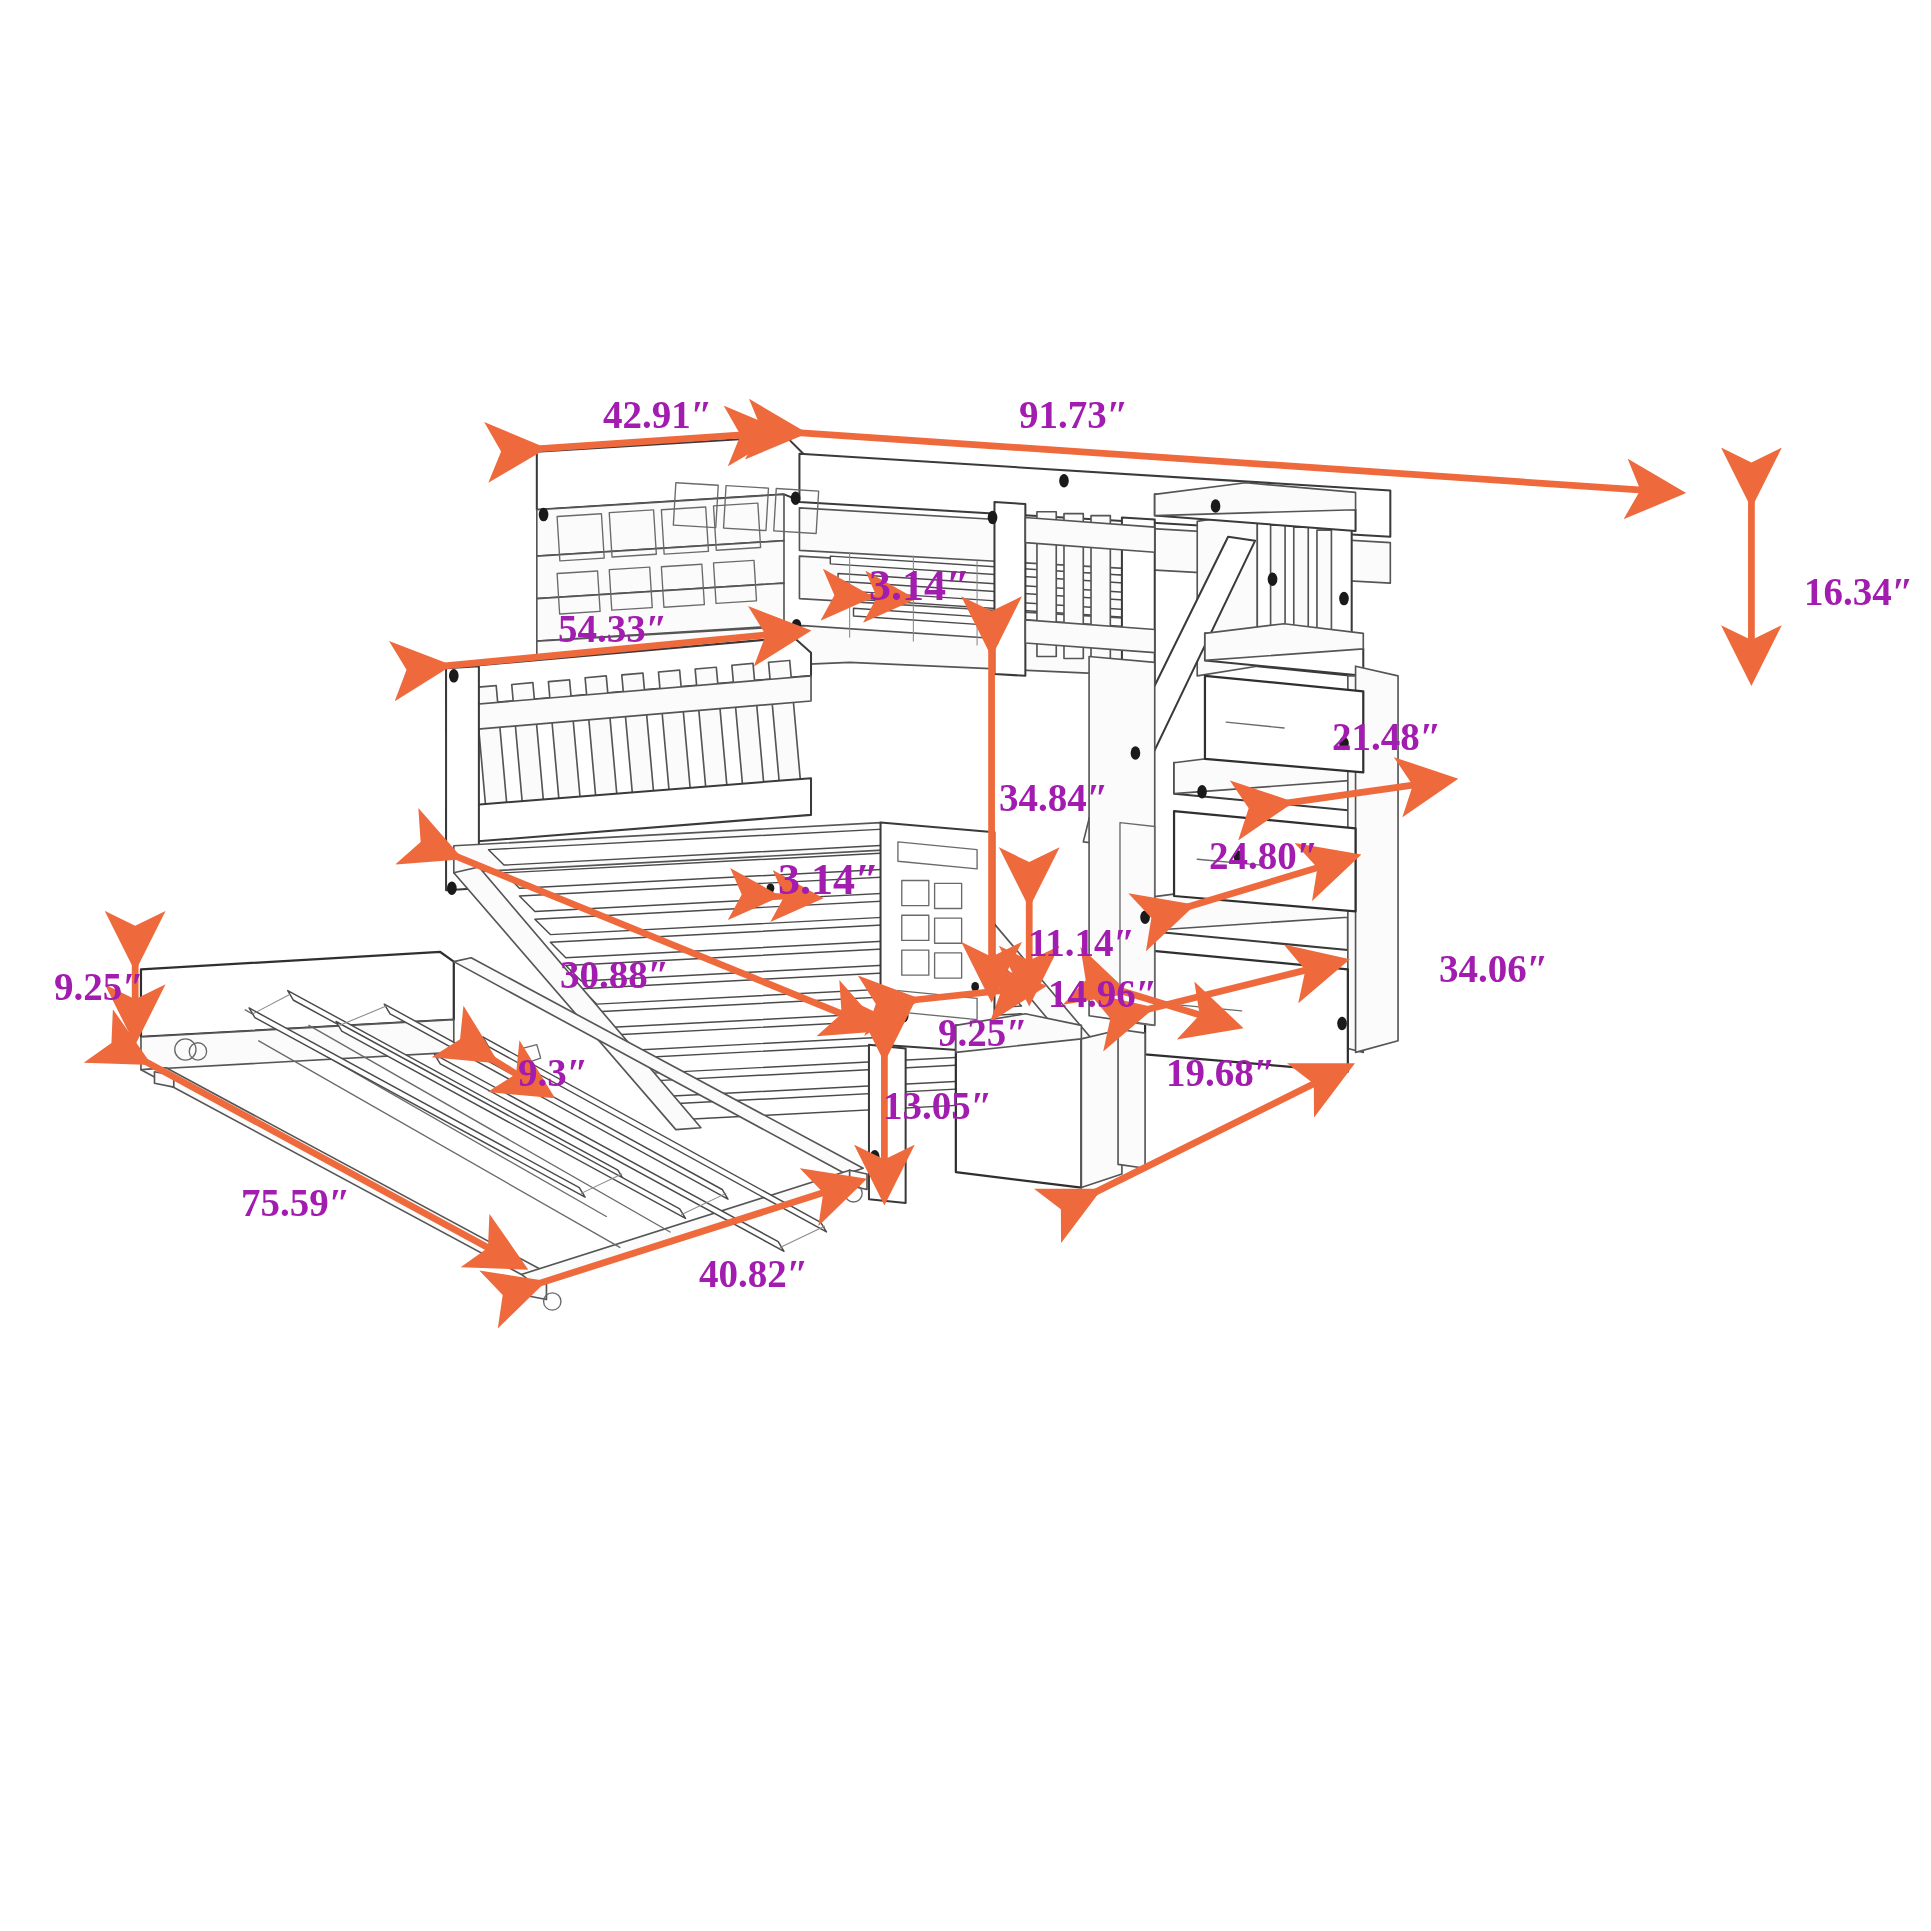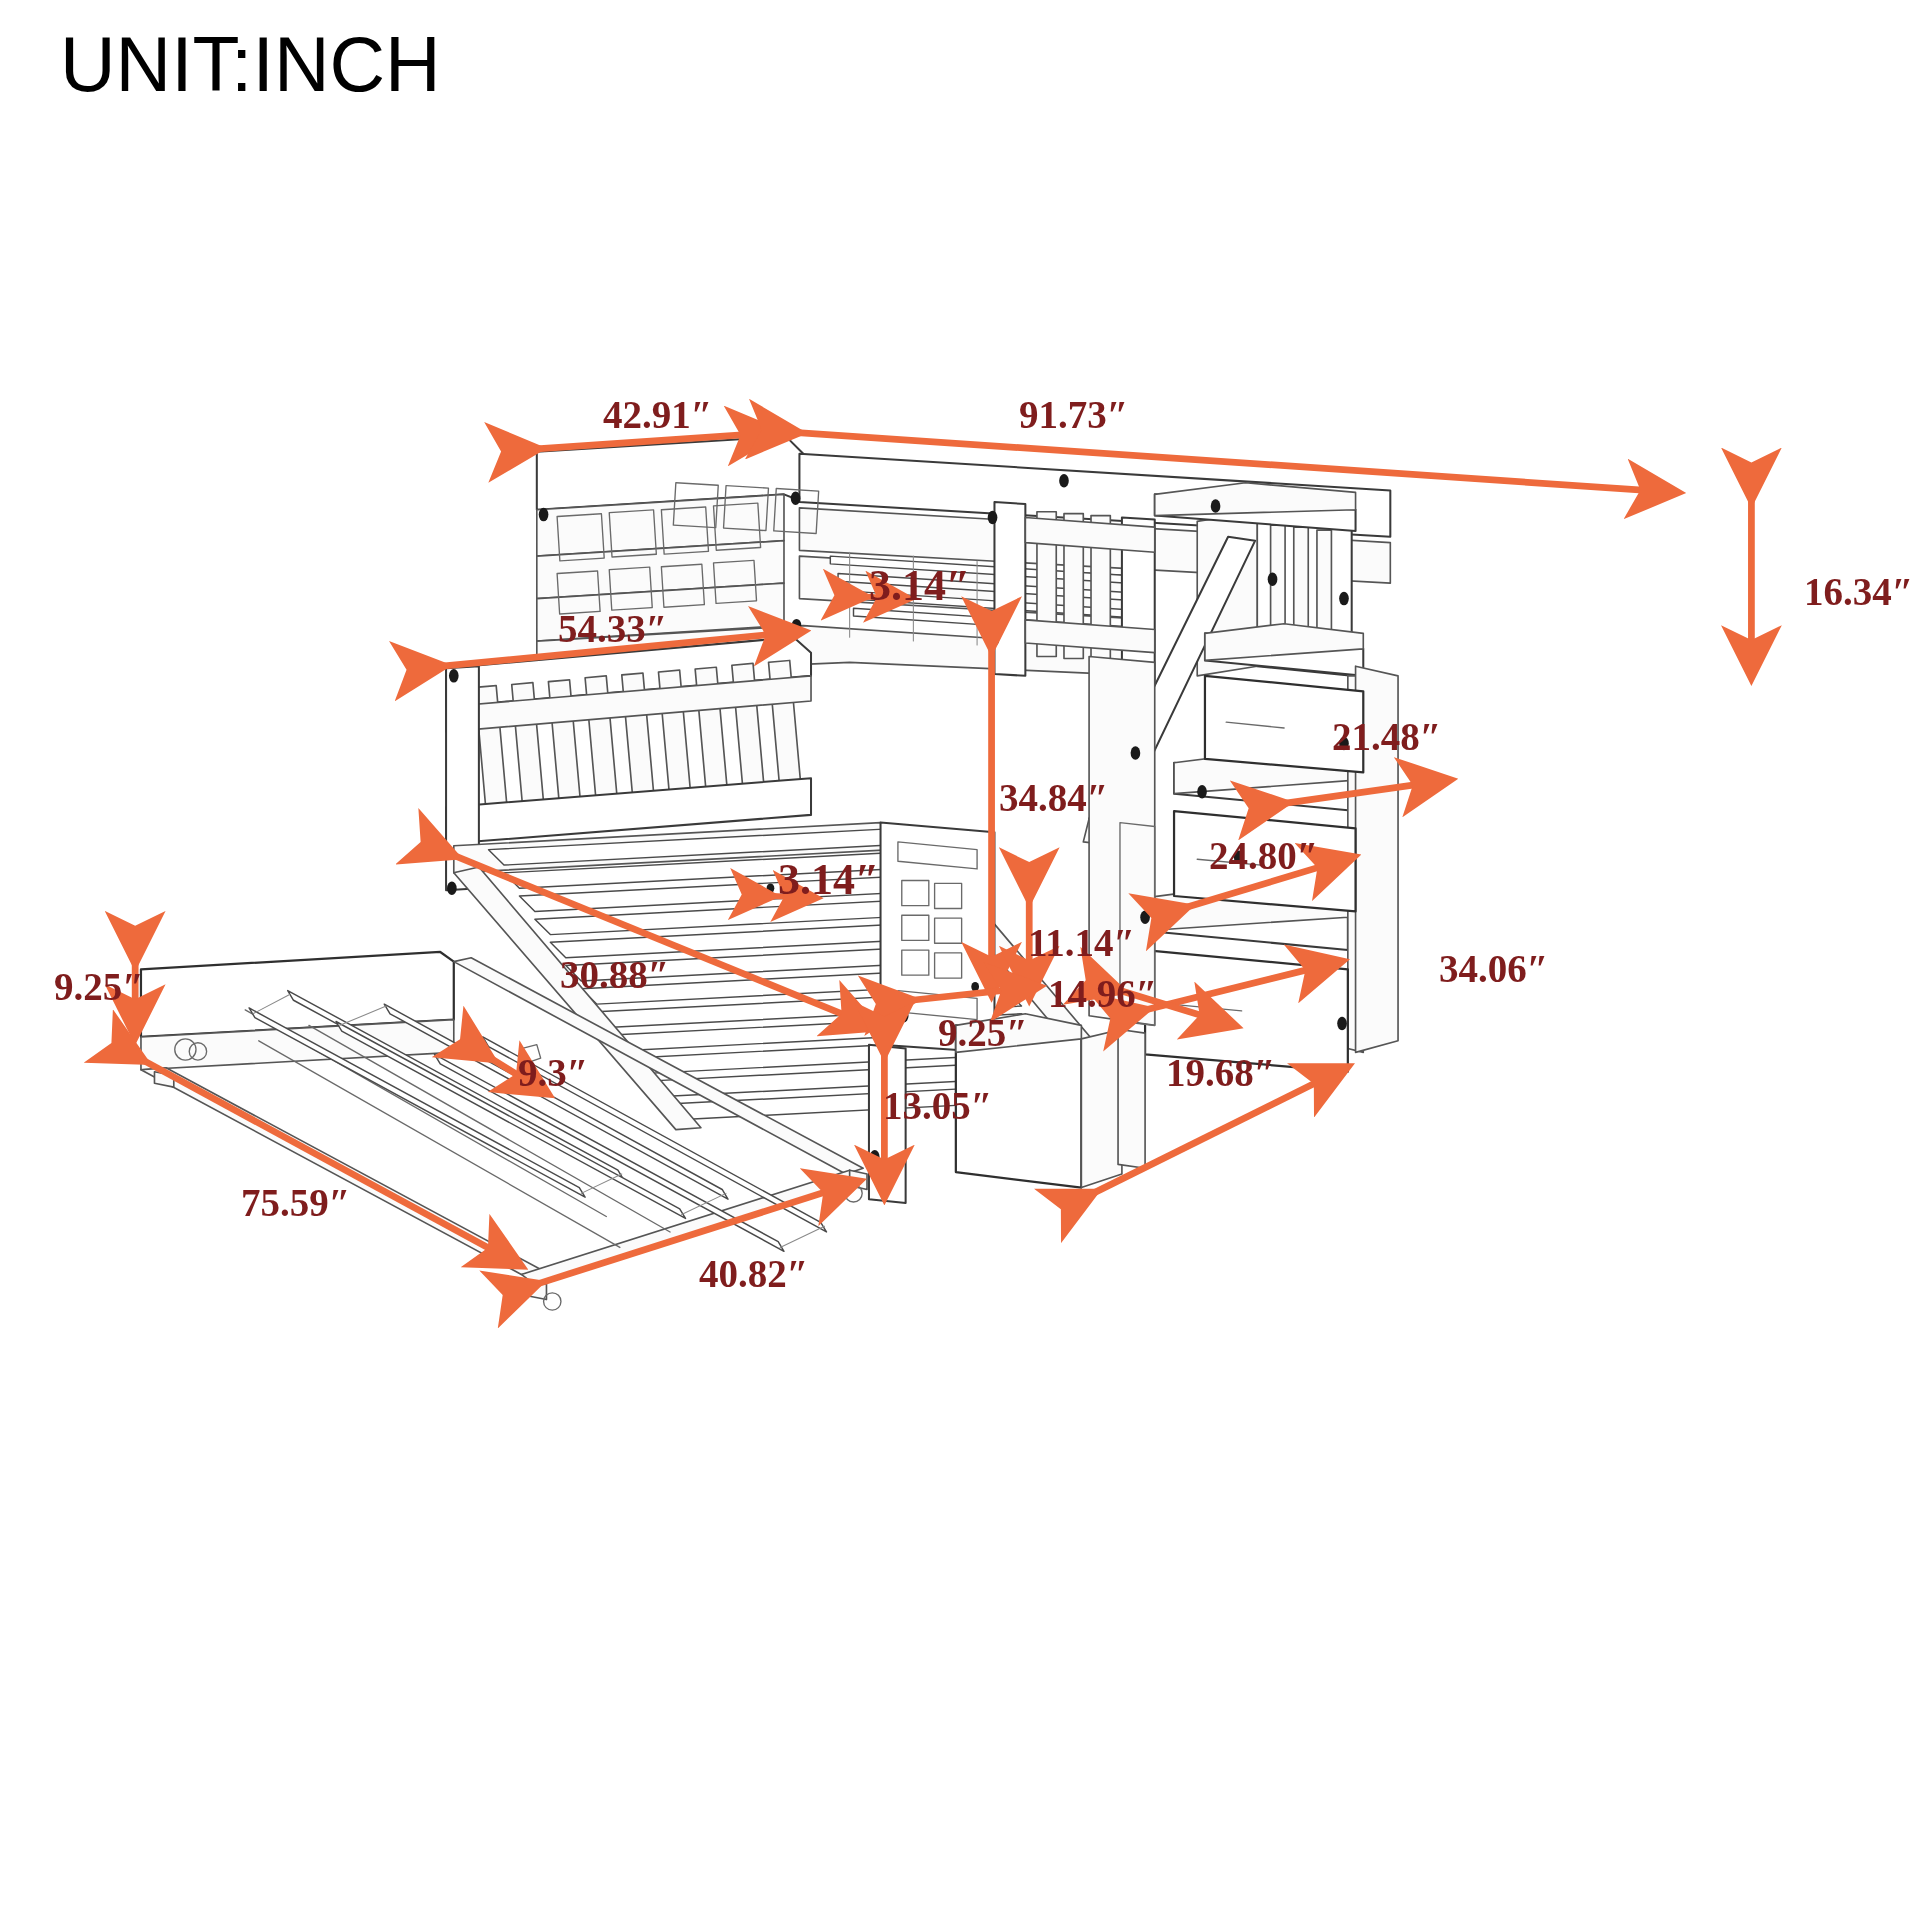--- a/index.html
+++ b/index.html
@@ -8,41 +8,40 @@
   #title{
     position:absolute;left:60px;top:21px;
     font-family:"Liberation Sans",sans-serif;
     font-size:77px;line-height:87px;font-weight:400;color:#000;
     letter-spacing:0px;white-space:nowrap;
   }
   svg.layer{position:absolute;left:0;top:0;width:1931px;height:1931px;}
   .dimtext{
     position:absolute;
     font-family:"Liberation Serif",serif;
-    font-size:39px;font-weight:700;color:#7f1d1d;
+    font-size:39px;font-weight:700;color:#a21caf;
     white-space:nowrap;line-height:42px;
   }
   .dimtext.sm{font-size:44px;}
   .wood{fill:#ffffff;stroke:#3a3a3a;stroke-width:2.1;stroke-linejoin:round;stroke-linecap:round;}
   .wood2{fill:#fbfbfb;stroke:#555;stroke-width:1.7;stroke-linejoin:round;}
   .thin{fill:none;stroke:#6a6a6a;stroke-width:1.4;}
   .thin2{fill:none;stroke:#8a8a8a;stroke-width:1.1;}
   .slat{fill:#ffffff;stroke:#4a4a4a;stroke-width:1.5;}
   .panel{fill:#ffffff;stroke:#2f2f2f;stroke-width:2.3;}
   .screw{fill:#1a1a1a;}
   .arrow{stroke:#ee6a3c;stroke-width:7;fill:none;stroke-linecap:butt;}
   .arrowthin{stroke:#ee6a3c;stroke-width:6;fill:none;}
   .ahead{fill:#ee6a3c;}
 </style>
 </head>
 <body>
 
 <div id="stage">
 
-  <div id="title">UNIT:INCH</div>
 
   <svg class="layer" viewBox="0 0 2000 2000">
     <defs>
       <marker id="arw" markerWidth="9" markerHeight="9" refX="7.5" refY="4.5" orient="auto">
         <path d="M0,0 L9,4.5 L0,9 L2.2,4.5 Z" class="ahead"></path>
       </marker>
     </defs>
 
     <g class="wood">
 

